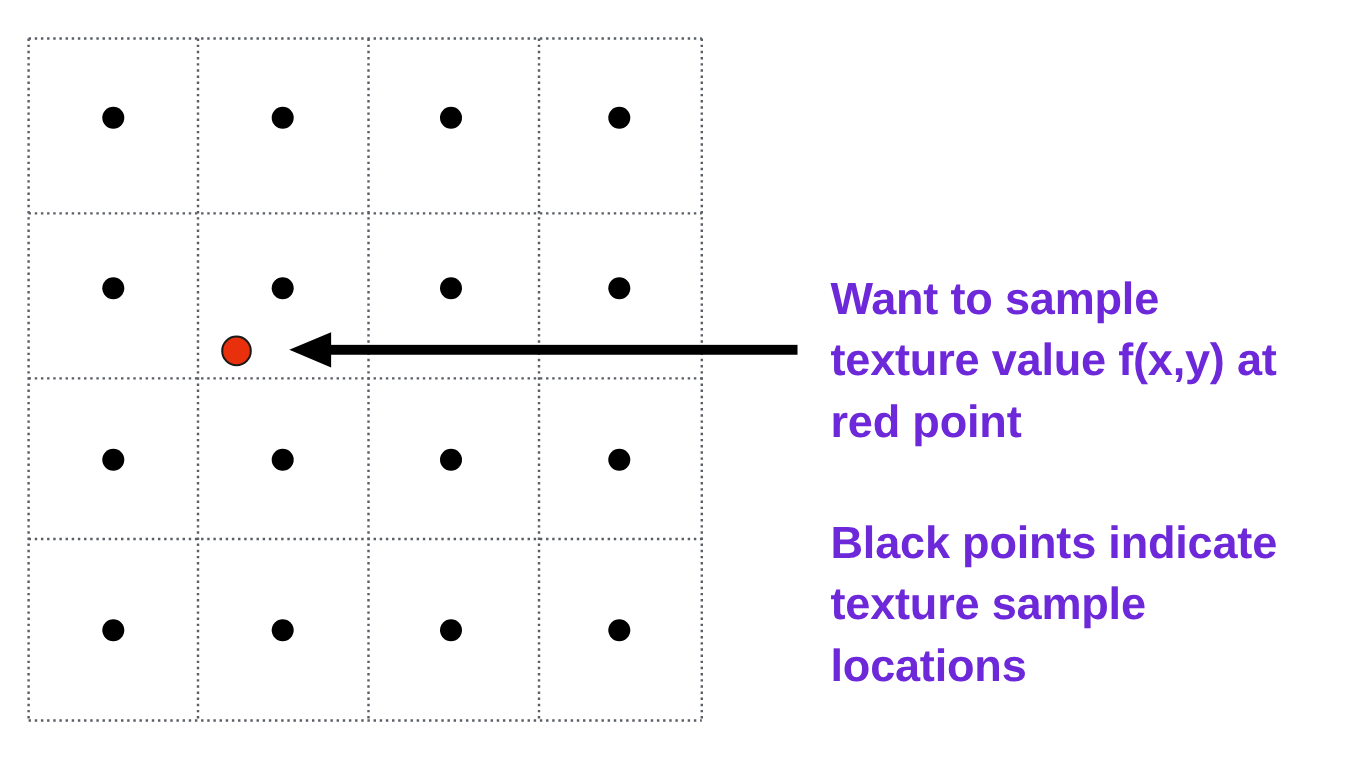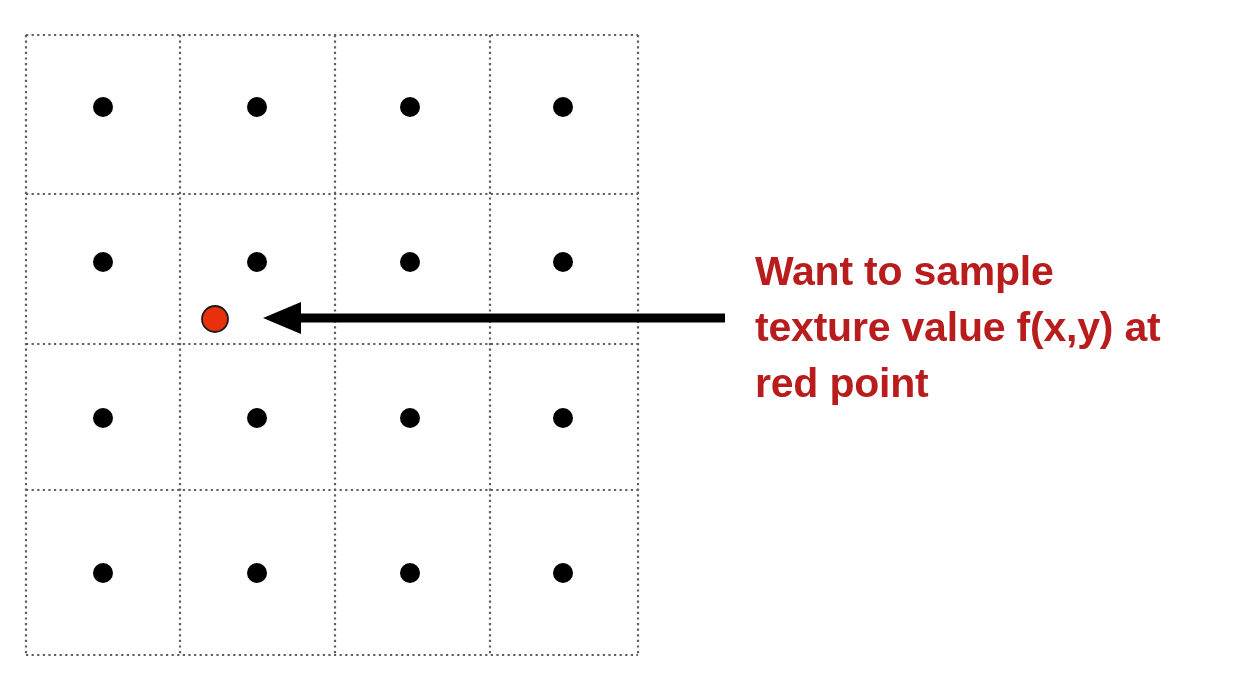--- a/index.html
+++ b/index.html
@@ -53,21 +53,21 @@
   #annotations {
     position: absolute;
     left: 755px;
     top: 243px;
     width: 470px;
   }
   .annotation-block {
     font-size: 41px;
     font-weight: bold;
     line-height: 56px;
-    color: #b91c1c;
+    color: #6d28d9;
     letter-spacing: -0.2px;
     margin: 0;
     white-space: pre-line;
   }
   #annotation-block-2 {
     margin-top: 54px;
   }
 </style>
 </head>
 <body>
@@ -112,15 +112,18 @@
 
   <svg id="callout-arrow" width="474" height="48" viewBox="0 0 474 48" xmlns="http://www.w3.org/2000/svg" style="left: 254px; top: 294px;">
     <polygon id="arrow-head" points="6,24 44,8 44,40" fill="#000000"></polygon>
     <rect id="arrow-shaft" x="43" y="19.5" width="425" height="9" fill="#000000"></rect>
   </svg>
 
   <div id="annotations">
     <p class="annotation-block" id="annotation-block-1">Want to sample
 texture value f(x,y) at
 red point</p>
+    <p class="annotation-block" id="annotation-block-2">Black points indicate
+texture sample
+locations</p>
   </div>
 
 </div>
 
 </body></html>

